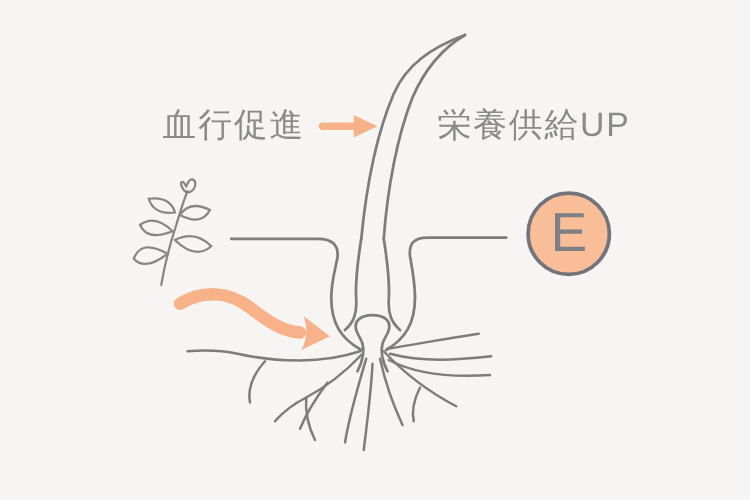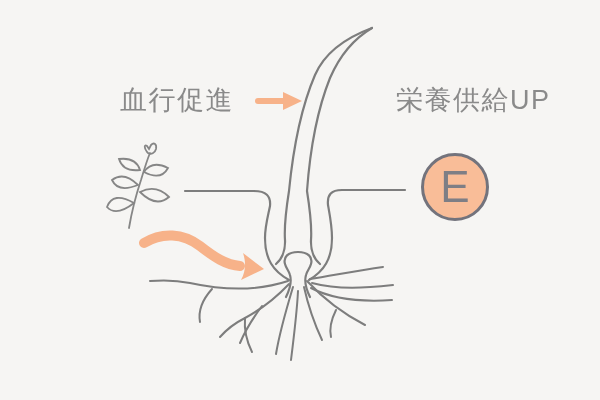--- a/index.html
+++ b/index.html
@@ -15,22 +15,22 @@
   .stage svg{position:absolute; left:0; top:0;}
   .sketch{fill:none; stroke:var(--line); stroke-width:2.2; stroke-linecap:round; stroke-linejoin:round;}
   .sketch-thin{fill:none; stroke:var(--line); stroke-width:2; stroke-linecap:round; stroke-linejoin:round;}
   .plantline{fill:none; stroke:#868686; stroke-width:1.8; stroke-linecap:round; stroke-linejooin:round;}
   .orange-stroke{fill:none; stroke:var(--accent); stroke-linecap:round;}
   .orange-fill{fill:var(--accent); stroke:none;}
   .label{
     position:absolute; color:var(--text); font-size:27px; letter-spacing:1.5px;
     font-weight:500; white-space:nowrap; line-height:28px;
   }
-  .label-left{left:120px; top:86px;}
-  .label-right{left:350px; top:86px;margin-left:46px;}
+  .label-left{left:130px; top:86px;}
+  .label-right{left:350px; top:86px;}
   .badge{
     position:absolute; left:421px; top:153px; width:68px; height:68px;
     box-sizing:border-box; border:3px solid var(--badge-border); border-radius:50%;
     background:var(--badge-fill); color:var(--badge-letter-color);
     display:flex; align-items:center; justify-content:center;
     font-size:44px; font-weight:500;
   }
 </style>
 </head>
 <body>

